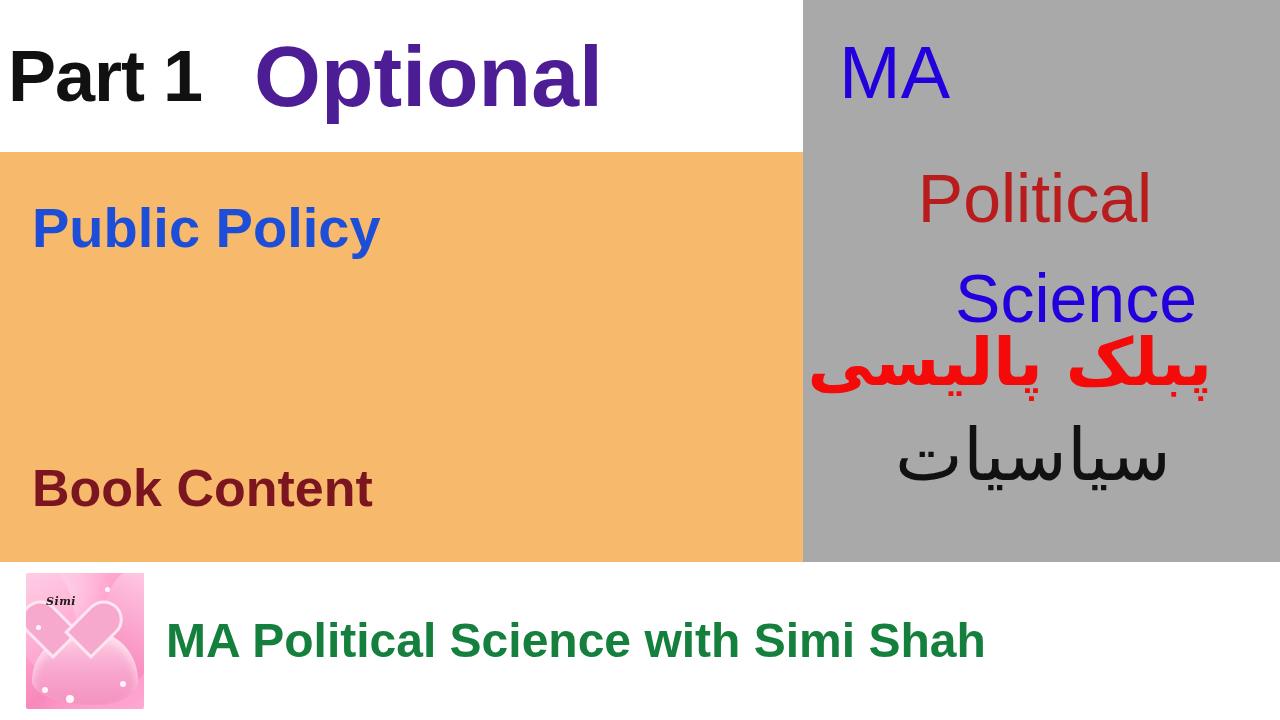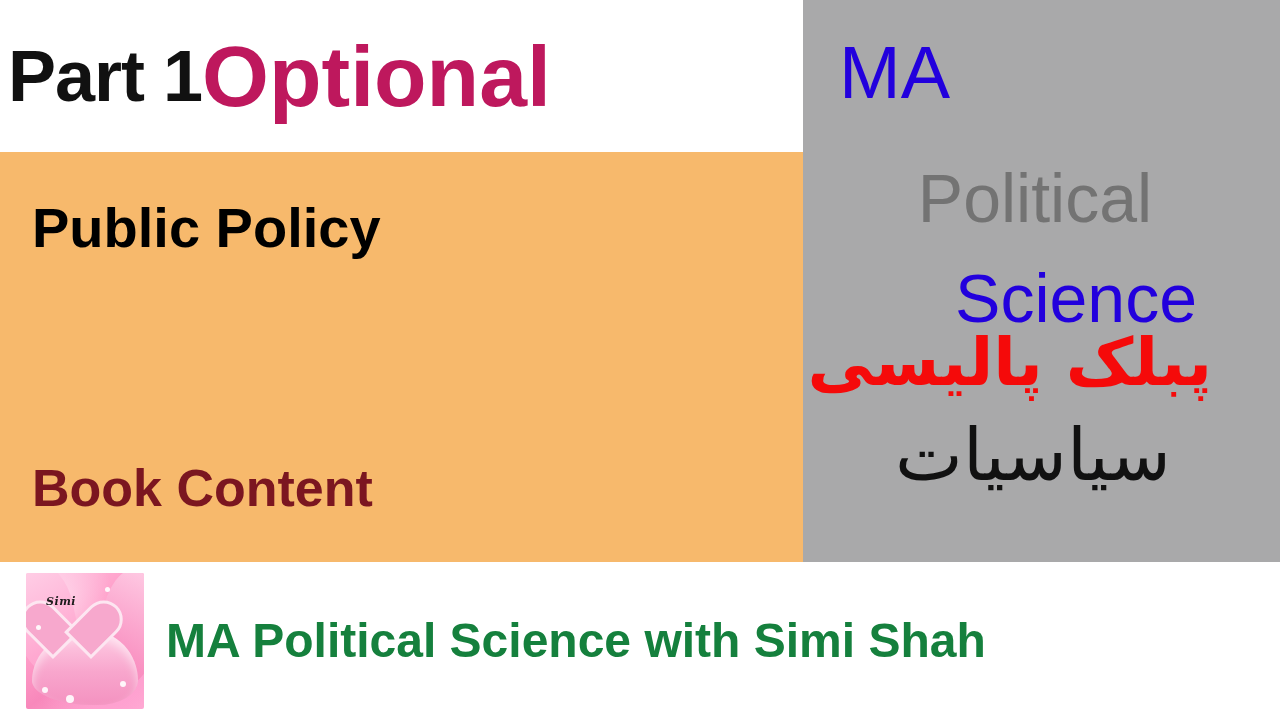--- a/index.html
+++ b/index.html
@@ -72,33 +72,34 @@
     font-size: 72px;
     font-weight: bold;
     color: #111111;
     letter-spacing: -1px;
     line-height: 1;
     white-space: nowrap;
   }
   .optional-label {
     font-size: 86px;
     font-weight: bold;
-    color: #be185d;
-    line-height: 1;
+    color: #4c1d95;
+    line-height: 1;
+    margin-left: 52px;
     white-space: nowrap;
   }
 
   
   .subject-en {
     position: absolute;
     left: 32px;
     top: 200px;
     font-size: 56px;
     font-weight: bold;
-    color: #000000;
+    color: #1d4ed8;
     line-height: 1;
     white-space: nowrap;
   }
   .subject-ur {
     position: absolute;
     right: 68px;
     top: 322px;
     width: 700px;
     direction: rtl;
     font-size: 66px;
@@ -130,21 +131,21 @@
     line-height: 1;
     white-space: nowrap;
   }
   .degree-name {
     position: absolute;
     left: 0;
     top: 158px;
     width: 464px;
     text-align: center;
     font-size: 68px;
-    color: #737373;
+    color: #b91c1c;
     line-height: 1.2;
     white-space: nowrap;
   }
   .degree-name-line2 {
     position: absolute;
     left: 0;
     top: 258px;
     width: 470px;
     text-align: center;
     font-size: 68px;

